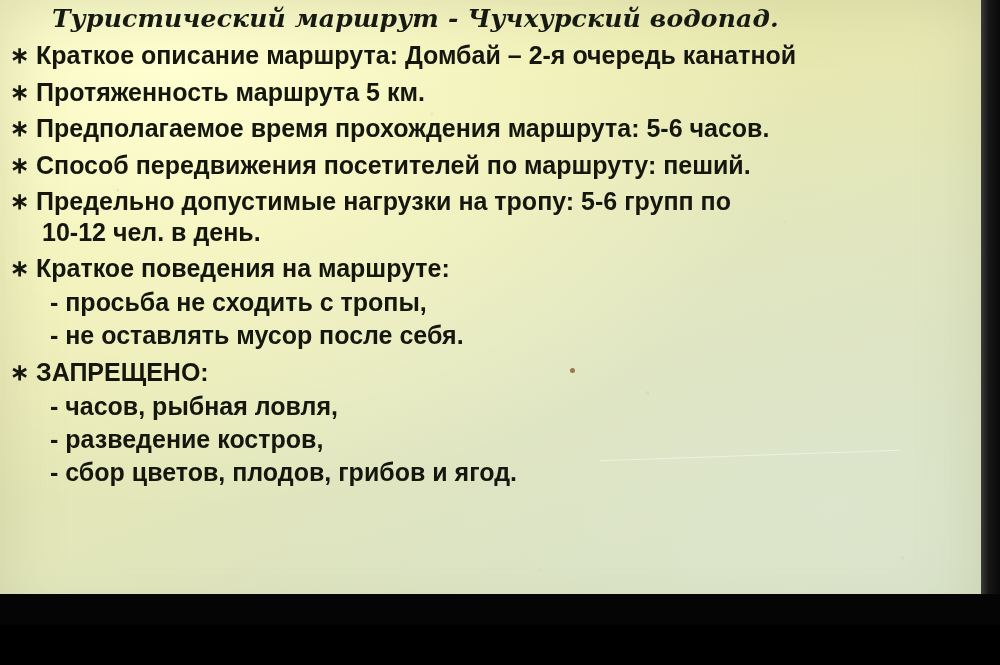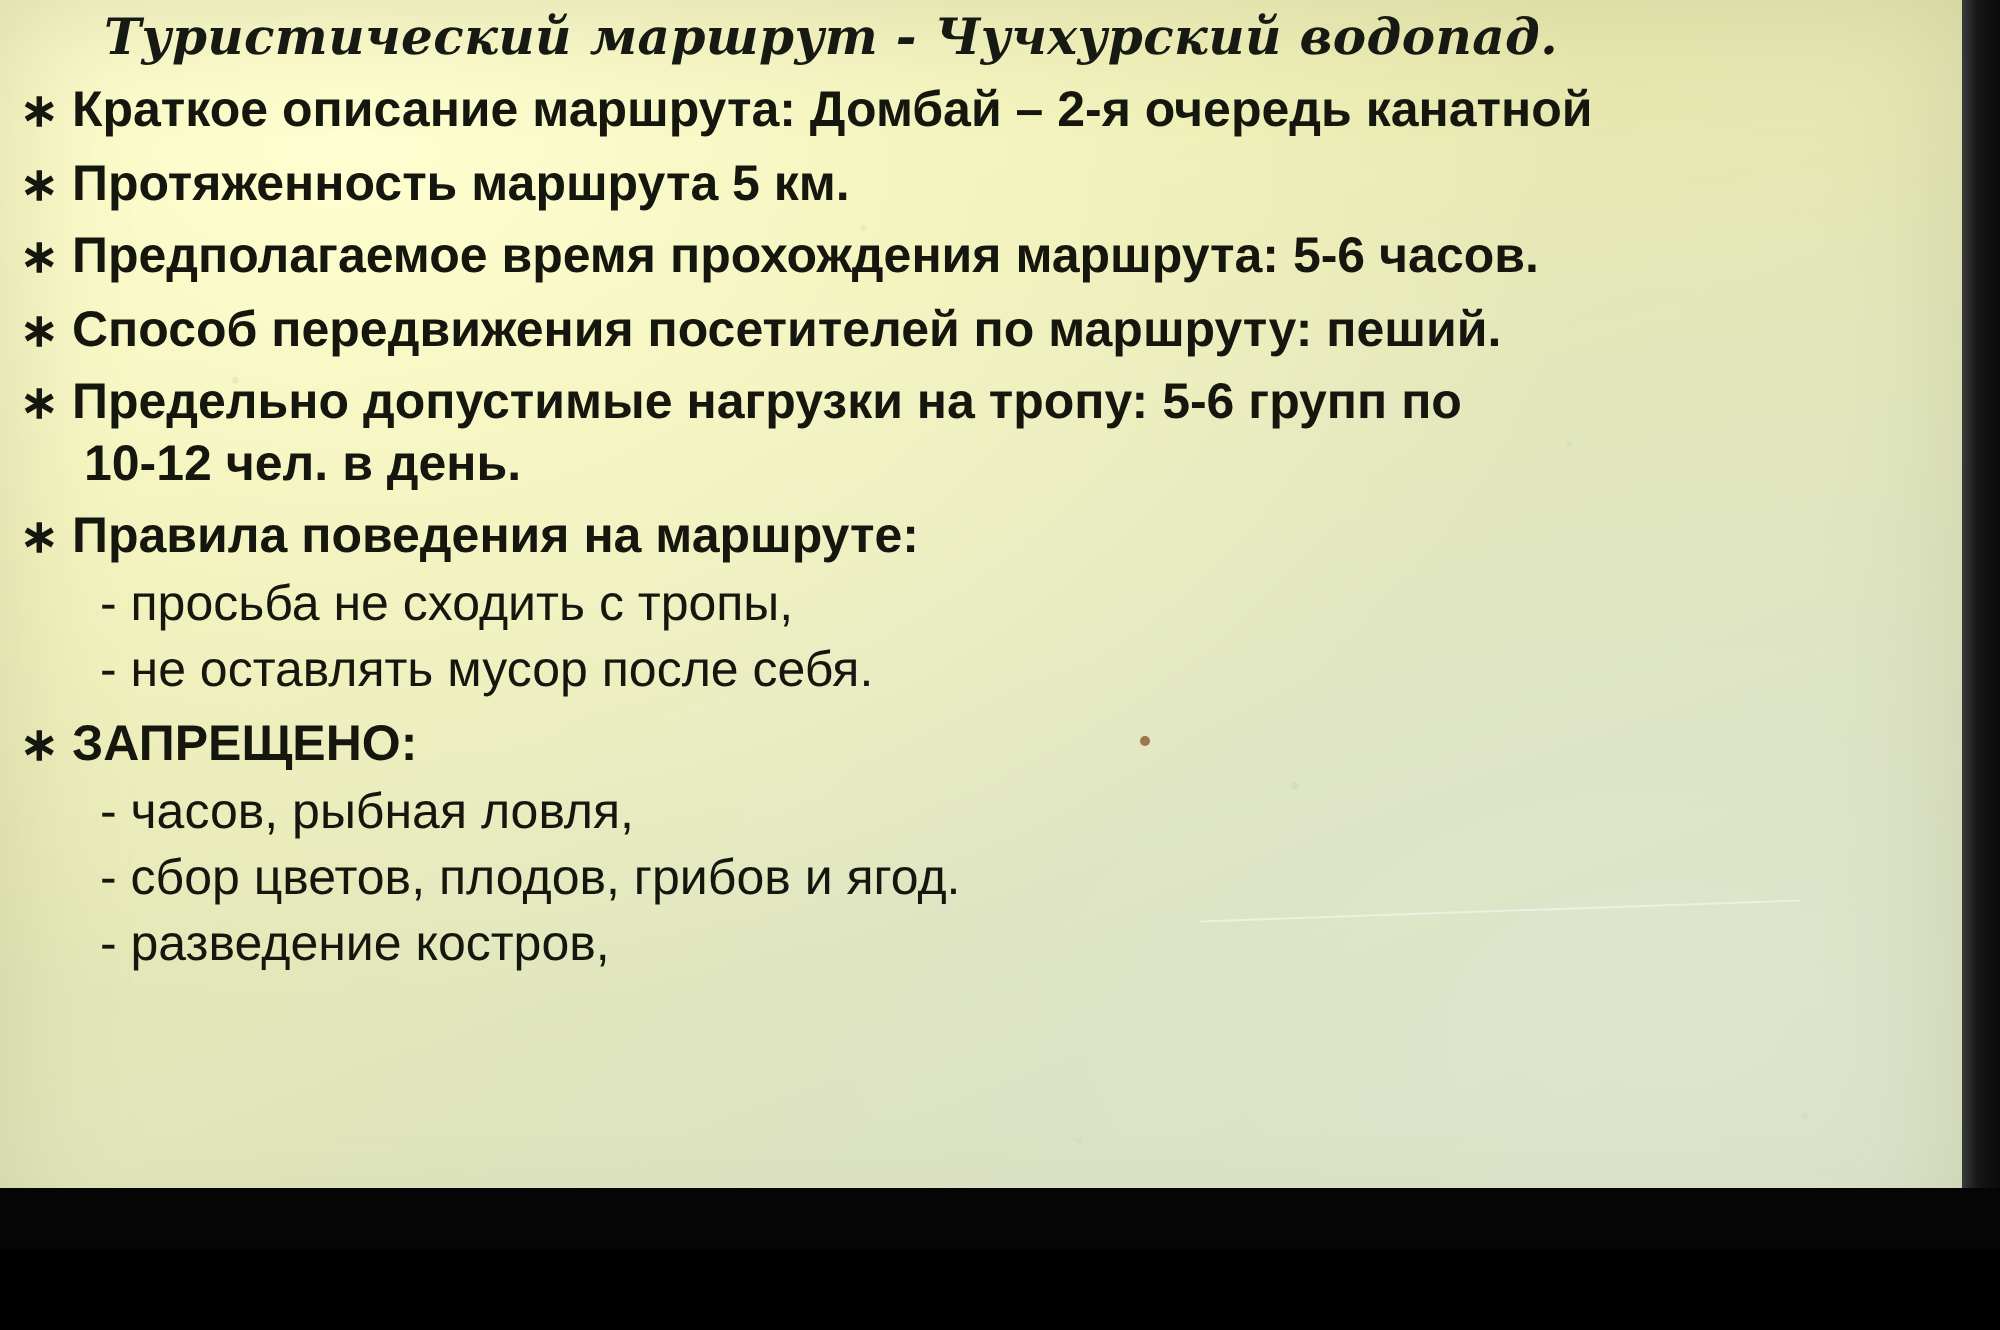--- a/index.html
+++ b/index.html
@@ -135,21 +135,21 @@
     display: block;
     margin-left: 6px;
   }
   ul.sublist {
     list-style: none;
     margin: 3px 0 0 0;
     padding: 0;
   }
   ul.sublist li {
     font-size: 25px;
-    font-weight: normal;
+    font-weight: bold;
     color: #15170f;
     line-height: 1.25;
     padding-left: 14px;
     margin-bottom: 2px;
     white-space: nowrap;
   }
   .dot-artifact {
     position: absolute;
     left: 570px;
     top: 368px;
@@ -203,34 +203,34 @@
       </li>
 
       <li class="item">
         <span class="star">∗</span>
         <span>Предельно допустимые нагрузки на тропу: 5-6 групп по</span>
         <span class="line2">10-12 чел. в день.</span>
       </li>
 
       <li class="item">
         <span class="star">∗</span>
-        <span>Правила поведения на маршруте:</span>
+        <span>Краткое поведения на маршруте:</span>
         <ul class="sublist">
           <li>- просьба не сходить с тропы,</li>
           <li>- не оставлять мусор после себя.</li>
         </ul>
       </li>
 
       <li class="item">
         <span class="star">∗</span>
         <span>ЗАПРЕЩЕНО:</span>
         <ul class="sublist">
           <li>- часов, рыбная ловля,</li>
+          <li>- разведение костров,</li>
           <li>- сбор цветов, плодов, грибов и ягод.</li>
-          <li>- разведение костров,</li>
         </ul>
       </li>
 
     </ul>
 
     <div class="dot-artifact"></div>
     <div class="scratch"></div>
   </div>
 
   <div class="bottom-strip">

